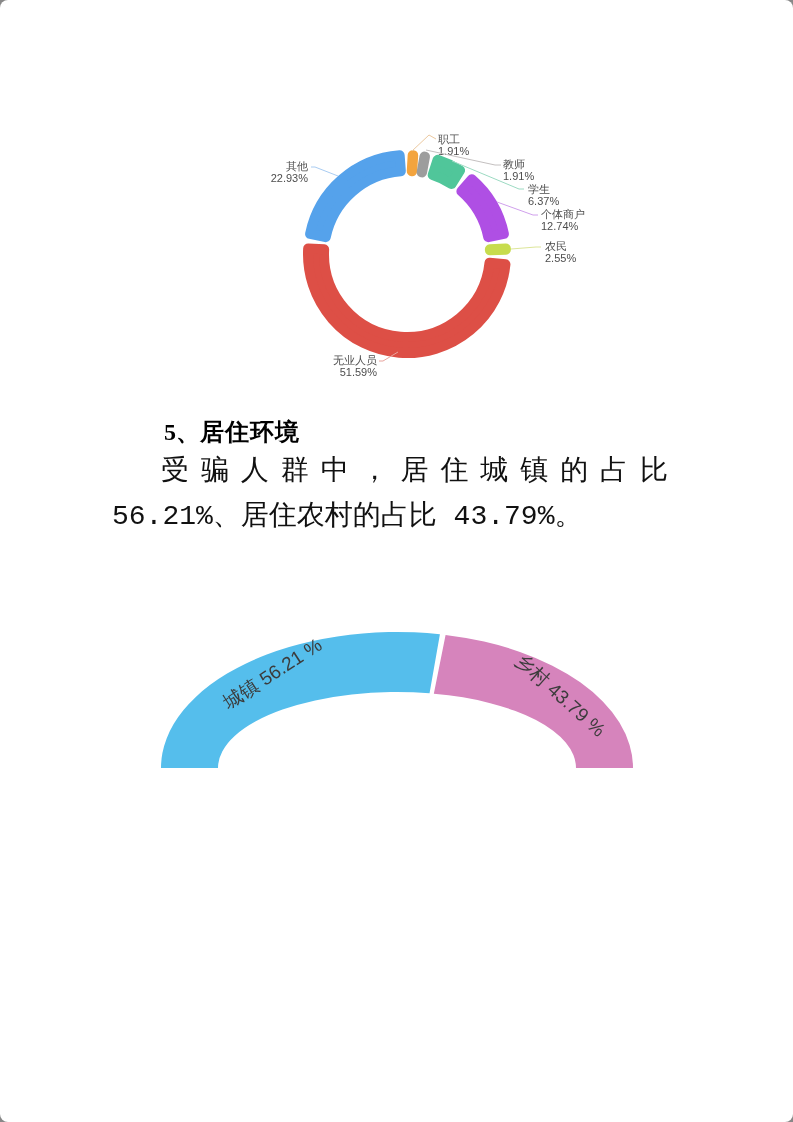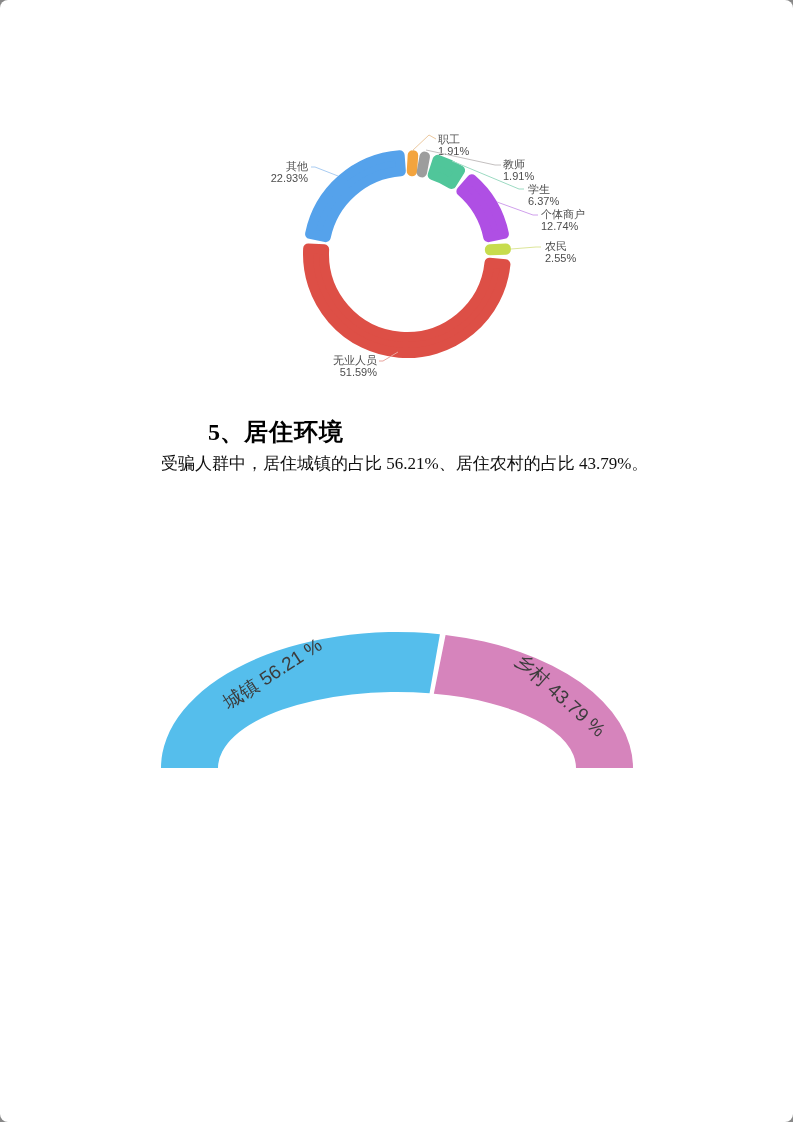--- a/index.html
+++ b/index.html
@@ -12,29 +12,28 @@
     font-family:"Liberation Serif", serif;
     border-radius:8px;
   }
   .chart-svg{position:absolute;}
   #donut-chart{left:240px;top:110px;}
   #half-donut-chart{left:140px;top:598px;}
   .doc-heading{
     position:absolute;left:164px;top:416px;
     font-size:24px;font-weight:bold;color:#000;
     white-space:nowrap;
-    margin-left:44px;
   }
   .doc-heading .h-num{font-family:"Liberation Serif", serif;font-weight:bold;}
   .doc-heading .h-txt{font-family:"Liberation Sans", sans-serif;font-weight:bold;letter-spacing:1px;}
   .doc-paragraph{
     position:absolute;left:112px;top:449px;width:556px;
-    font-size:17px;line-height:30px;color:#111;
+    font-size:28px;line-height:45px;color:#111;
     text-align:justify;text-indent:49px;
-    font-family:Liberation Serif, serif;
+    font-family:Liberation Mono, monospace;
   }
   .donut-label{
     font-family:"Liberation Sans", sans-serif;
     font-size:11px;fill:#4d4d4d;
   }
   .half-label{
     font-family:"Liberation Sans", sans-serif;
     font-size:19px;fill:#3c3c3c;
   }
   .leader{fill:none;stroke-width:1;}

